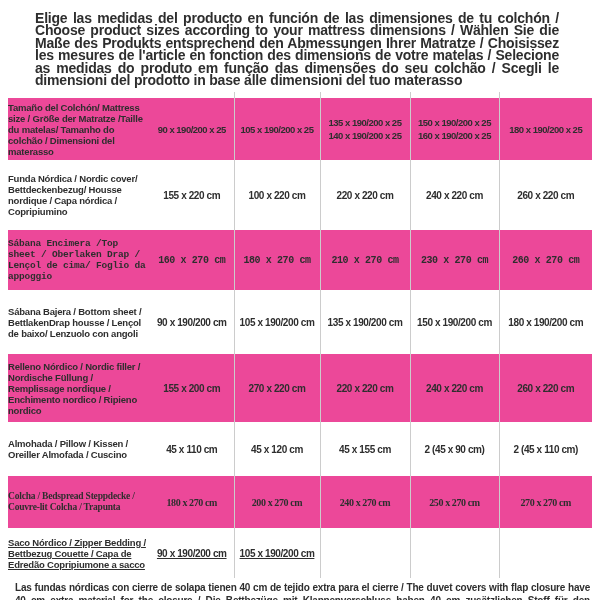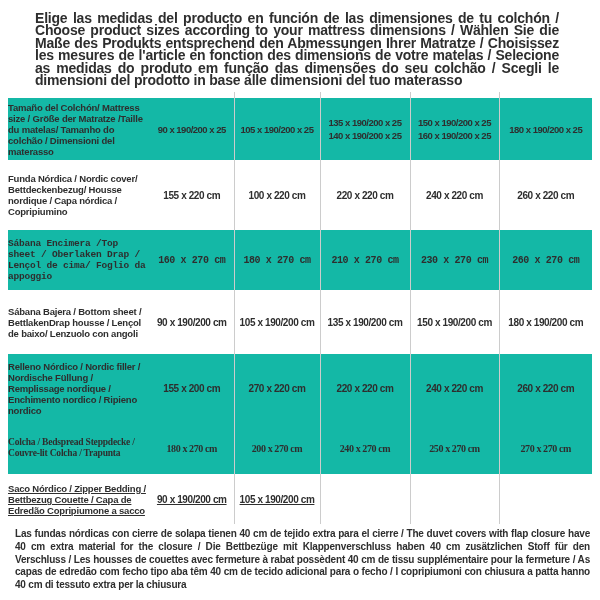--- a/index.html
+++ b/index.html
@@ -24,21 +24,21 @@
   .label-cell{
     text-align:left;padding-left:26px;padding-right:6px;
     font-size:9.5px;line-height:11px;letter-spacing:-0.2px;
   }
   .value-cell{
     text-align:center;font-size:10px;letter-spacing:-0.4px;
     white-space:pre;line-height:13px;
   }
   .header-value{font-size:9.5px;letter-spacing:-0.5px;}
   .value-cell + .value-cell{border-left:1px solid #cccccc;}
-  tr.striped{background:#14b8a6;}
+  tr.striped{background:#ec4899;}
   tr.row-h{height:62px;}
   tr.row-0{height:70px;}
   tr.row-1{height:60px;font-family:Liberation Mono, monospace;}
   tr.row-2{height:64px;}
   tr.row-3{height:68px;}
   tr.row-4{height:54px;}
   tr.row-5{height:52px;font-family:Liberation Serif, serif;}
   tr.row-6{height:50px;text-decoration:underline;}
   .footnote{
     margin:0;padding:4px 10px 0 15px;
@@ -104,20 +104,28 @@
           <td class="value-cell">180 x 190/200 cm</td>
         </tr>
         <tr class="row-3 striped">
           <td class="label-cell">Relleno Nórdico / Nordic filler / Nordische Füllung / Remplissage nordique / Enchimento nordico / Ripieno nordico</td>
           <td class="value-cell">155 x 200 cm</td>
           <td class="value-cell">270 x 220 cm</td>
           <td class="value-cell">220 x 220 cm</td>
           <td class="value-cell">240 x 220 cm</td>
           <td class="value-cell">260 x 220 cm</td>
         </tr>
+        <tr class="row-4">
+          <td class="label-cell">Almohada  / Pillow / Kissen / Oreiller Almofada / Cuscino</td>
+          <td class="value-cell">45 x 110 cm</td>
+          <td class="value-cell">45 x 120 cm</td>
+          <td class="value-cell">45 x 155 cm</td>
+          <td class="value-cell">2 (45 x 90 cm)</td>
+          <td class="value-cell">2 (45 x 110 cm)</td>
+        </tr>
         <tr class="row-5 striped">
           <td class="label-cell">Colcha / Bedspread Steppdecke / Couvre-lit Colcha / Trapunta</td>
           <td class="value-cell">180 x 270 cm</td>
           <td class="value-cell">200 x 270 cm</td>
           <td class="value-cell">240 x 270 cm</td>
           <td class="value-cell">250 x 270 cm</td>
           <td class="value-cell">270 x 270 cm</td>
         </tr>
         <tr class="row-6">
           <td class="label-cell">Saco Nórdico / Zipper Bedding / Bettbezug Couette  / Capa de Edredão Copripiumone a sacco</td>

